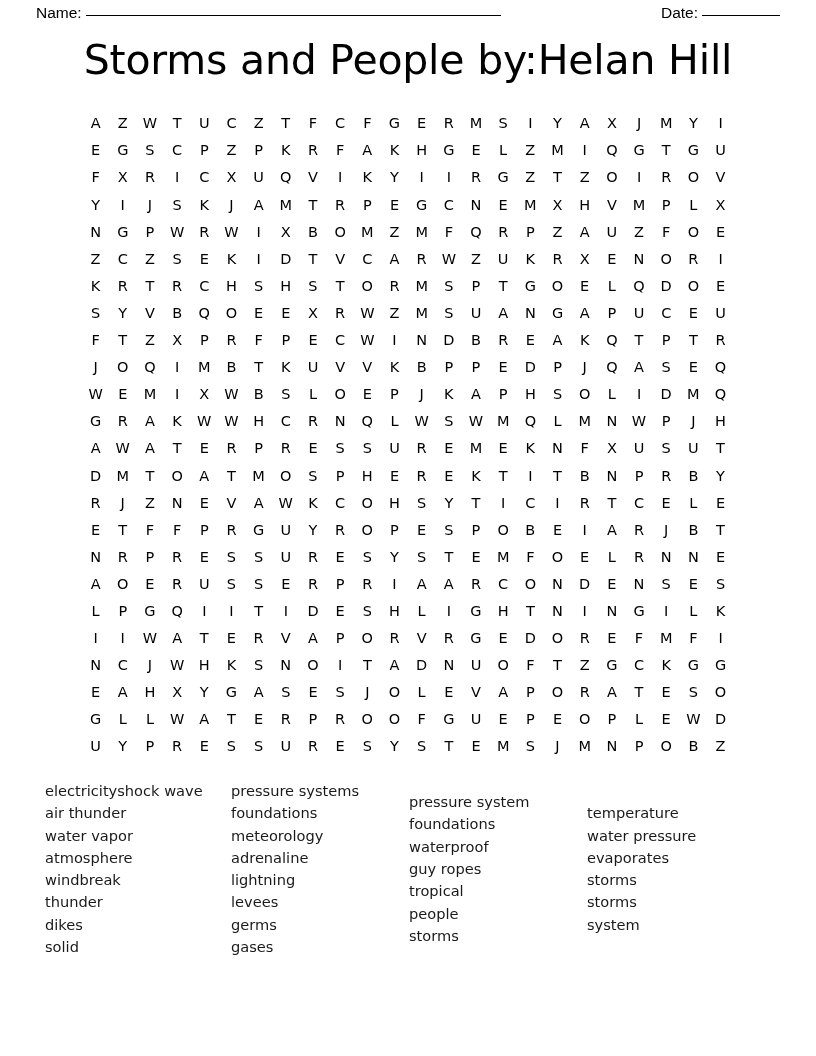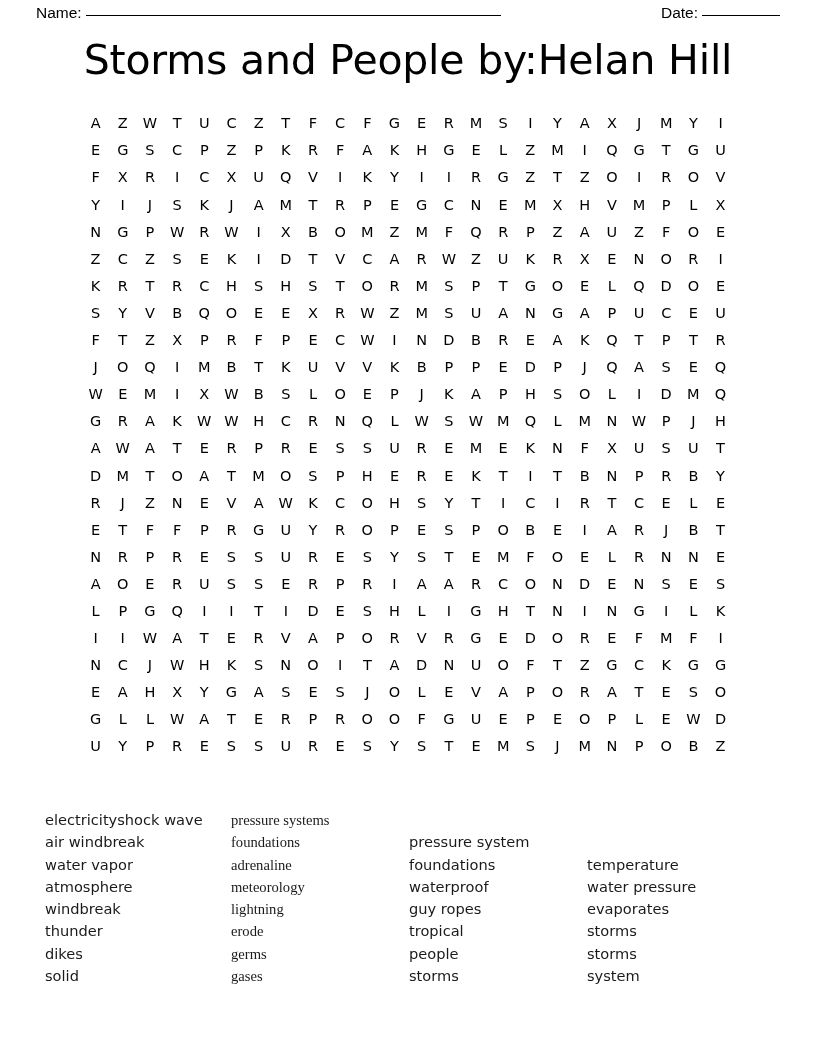--- a/index.html
+++ b/index.html
@@ -82,30 +82,29 @@
     color: #000;
   }
 
   
   .wordlist {
     position: absolute;
     top: 780px;
     left: 45px;
     width: 740px;
     display: flex;
-    align-items: flex-end;
-    margin-top: 29px;
+    align-items: center;
   }
   .word-col {
     font-family: "DejaVu Sans", sans-serif;
     font-size: 14.6px;
     line-height: 22.3px;
   }
   .word-col-0 { width: 186px; }
-  .word-col-1 { width: 178px; font-family: Liberation Serif, serif; }
+  .word-col-1 { width: 178px; }
   .word-col-2 { width: 178px; }
   .word-col-3 { width: 180px; }
   .word {
     white-space: nowrap;
     color: #1a1a1a;
   }
 </style>
 </head>
 <body>
 
@@ -746,35 +745,35 @@
       <span class="cell">P</span>
       <span class="cell">O</span>
       <span class="cell">B</span>
       <span class="cell">Z</span>
     </div>
   </div>
 
 <div class="wordlist">
     <div class="word-col word-col-0">
       <div class="word">electricityshock wave</div>
-      <div class="word">air windbreak</div>
+      <div class="word">air thunder</div>
       <div class="word">water vapor</div>
       <div class="word">atmosphere</div>
       <div class="word">windbreak</div>
       <div class="word">thunder</div>
       <div class="word">dikes</div>
       <div class="word">solid</div>
     </div>
     <div class="word-col word-col-1">
       <div class="word">pressure systems</div>
       <div class="word">foundations</div>
+      <div class="word">meteorology</div>
       <div class="word">adrenaline</div>
-      <div class="word">meteorology</div>
       <div class="word">lightning</div>
-      <div class="word">erode</div>
+      <div class="word">levees</div>
       <div class="word">germs</div>
       <div class="word">gases</div>
     </div>
     <div class="word-col word-col-2">
       <div class="word">pressure system</div>
       <div class="word">foundations</div>
       <div class="word">waterproof</div>
       <div class="word">guy ropes</div>
       <div class="word">tropical</div>
       <div class="word">people</div>

